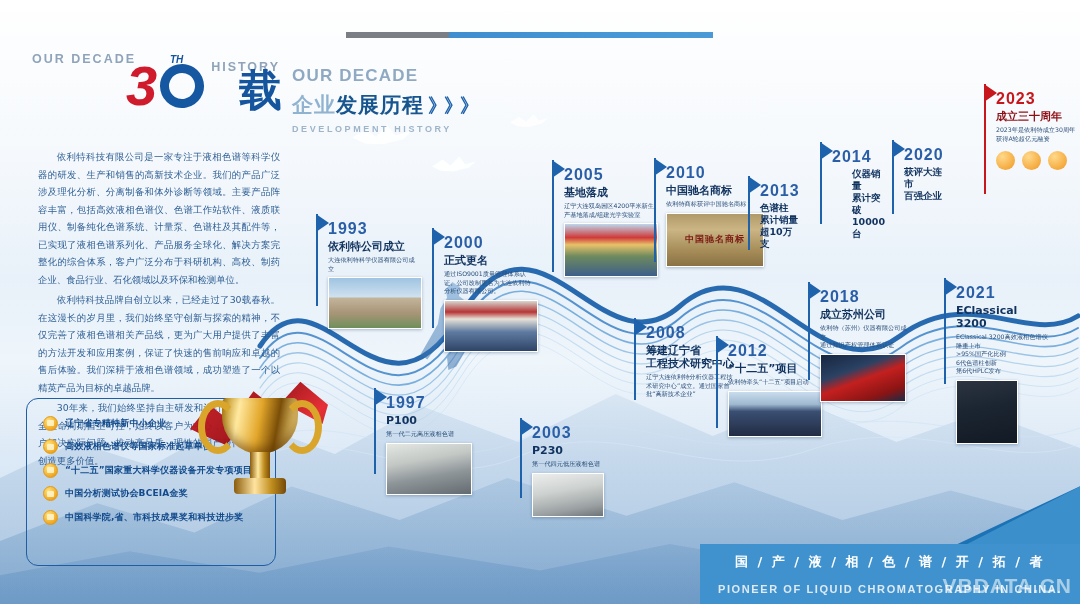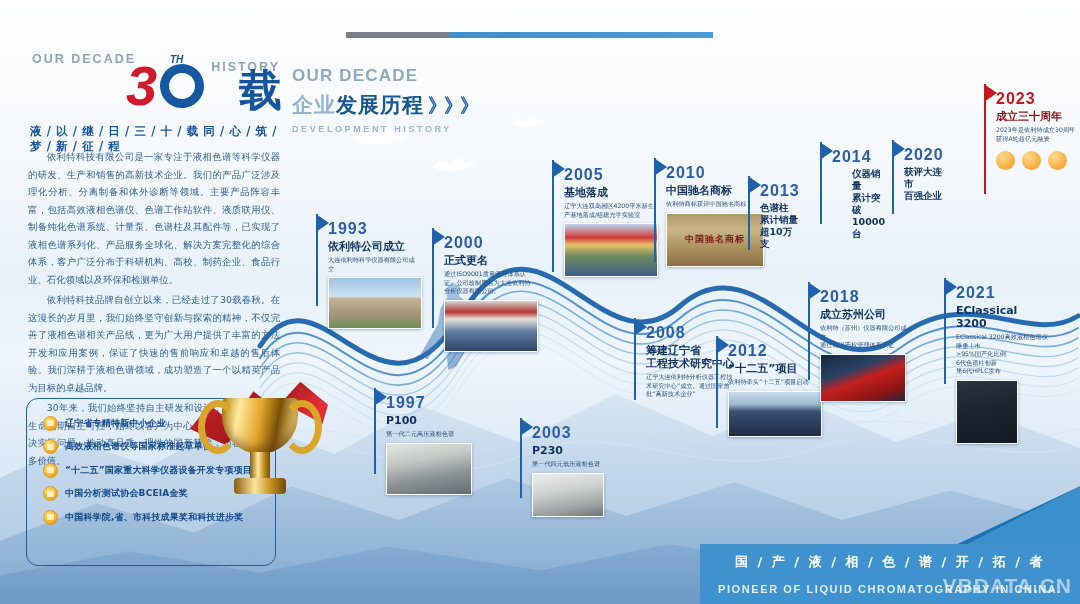--- a/index.html
+++ b/index.html
@@ -40,21 +40,21 @@
   .logo-30 .d3{position:absolute;left:0;top:2px;font-size:56px;font-weight:bold;color:#cf1b2b;
     font-style:italic;line-height:56px;font-family:"Liberation Sans",sans-serif;}
   .logo-30 .d0{position:absolute;left:34px;top:8px;width:44px;height:44px;border:9px solid #1557a0;
     border-radius:50%;box-sizing:border-box;transform:rotate(-12deg);}
   .logo-30 .th{position:absolute;left:44px;top:-2px;font-size:10px;font-weight:bold;color:#15559e;font-style:italic;}
   .logo-sub{position:absolute;left:6px;top:72px;font-size:11.5px;font-weight:bold;color:#15559e;letter-spacing:.6px;
     font-family:"DejaVu Sans",sans-serif;}
   .body-copy{position:absolute;left:22px;top:148px;width:258px;
     font-size:9.4px;line-height:17.5px;color:#2f5f95;text-align:justify;
     font-family:"DejaVu Sans",sans-serif;}
-  .body-copy p{margin:0 0 3px 6px;text-indent:2em;}
+  .body-copy p{margin:0 0 3px 16px;text-indent:2em;}
   .award-box{position:absolute;left:26px;top:398px;width:248px;height:166px;
     border:1.6px solid #1e5ea5;border-radius:12px;}
   .award-list{position:absolute;left:16px;top:16px;width:230px;}
   .award-item{display:flex;align-items:center;margin-bottom:7.5px;height:16px;}
   .medal{width:13px;height:13px;border-radius:50%;flex:0 0 13px;margin-right:7px;
     background:radial-gradient(circle at 35% 30%,#ffe27a,#f0a823 70%,#d88a12);
     border:1px solid #e09a18;position:relative;}
   .medal:after{content:"";position:absolute;left:3px;top:3.5px;width:7px;height:6px;
     background:#fff6d0;border-radius:1px;opacity:.85;}
   .award-txt{font-size:9px;font-weight:bold;color:#134b8c;letter-spacing:.2px;
@@ -198,21 +198,20 @@
         <span class="logo-en-r">HISTORY</span>
       </div>
       <div class="logo-main">
         <div class="logo-30">
           <span class="d3">3</span>
           <span class="d0"></span>
           <span class="th">TH</span>
         </div>
         <span class="logo-cn2">载</span>
       </div>
-      <div class="logo-sub">液 / 以 / 继 / 日 / 三 / 十 / 载   同 / 心 / 筑 / 梦 / 新 / 征 / 程</div>
     </div>
 
     <div class="body-copy">
       <p>依利特科技有限公司是一家专注于液相色谱等科学仪器的研发、生产和销售的高新技术企业。我们的产品广泛涉及理化分析、分离制备和体外诊断等领域。主要产品阵容丰富，包括高效液相色谱仪、色谱工作站软件、液质联用仪、制备纯化色谱系统、计量泵、色谱柱及其配件等，已实现了液相色谱系列化、产品服务全球化、解决方案完整化的综合体系，客户广泛分布于科研机构、高校、制药企业、食品行业、石化领域以及环保和检测单位。</p>
       <p>依利特科技品牌自创立以来，已经走过了30载春秋。在这漫长的岁月里，我们始终坚守创新与探索的精神，不仅完善了液相色谱相关产品线，更为广大用户提供了丰富的方法开发和应用案例，保证了快速的售前响应和卓越的售后体验。我们深耕于液相色谱领域，成功塑造了一个以精英产品为目标的卓越品牌。</p>
       <p>30年来，我们始终坚持自主研发和设计，确保产品的全生命周期自主可控，始终以客户为中心，致力于帮助用户解决实际问题，推动高品质、理性的国产替代，为客户创造更多价值。</p>
     </div>
 
     <div class="award-box">
       <div class="award-list">

